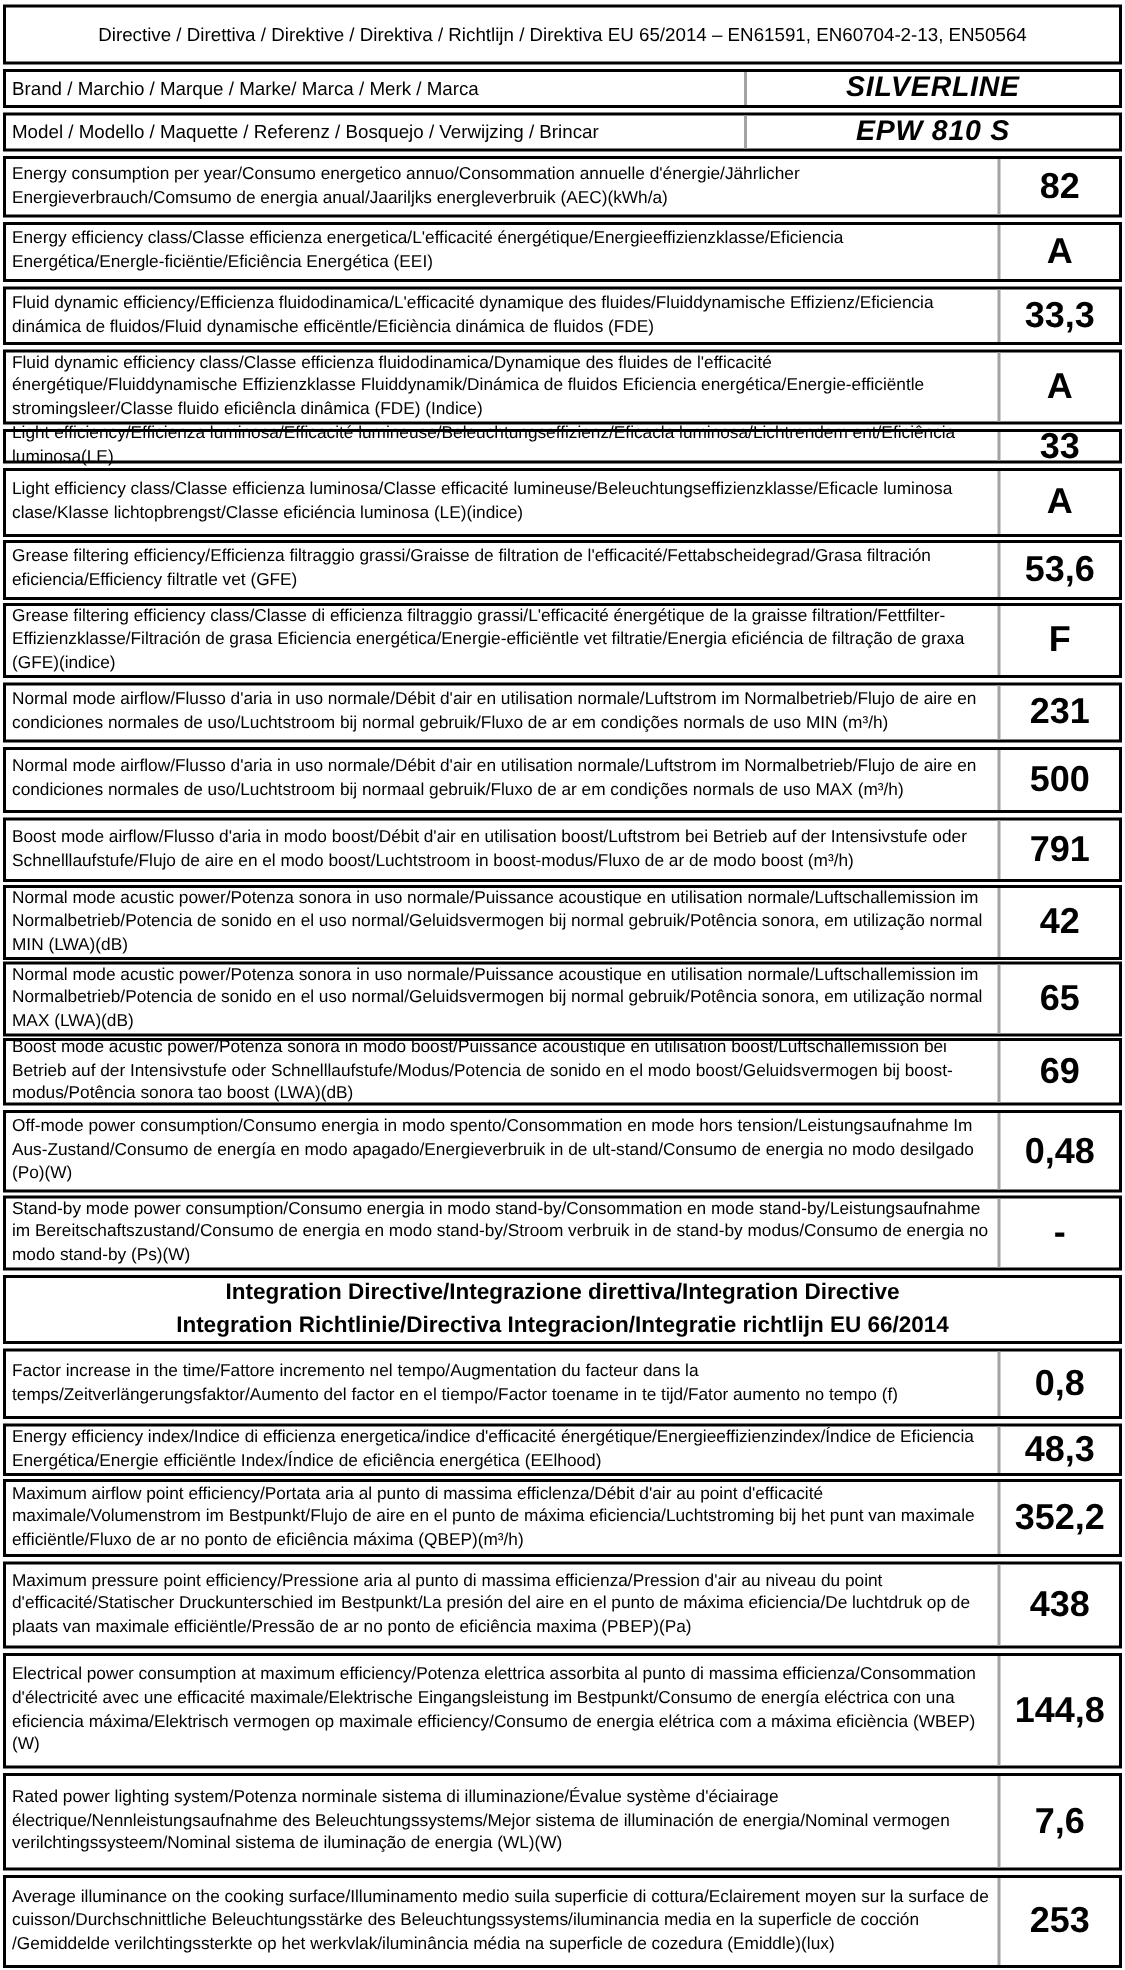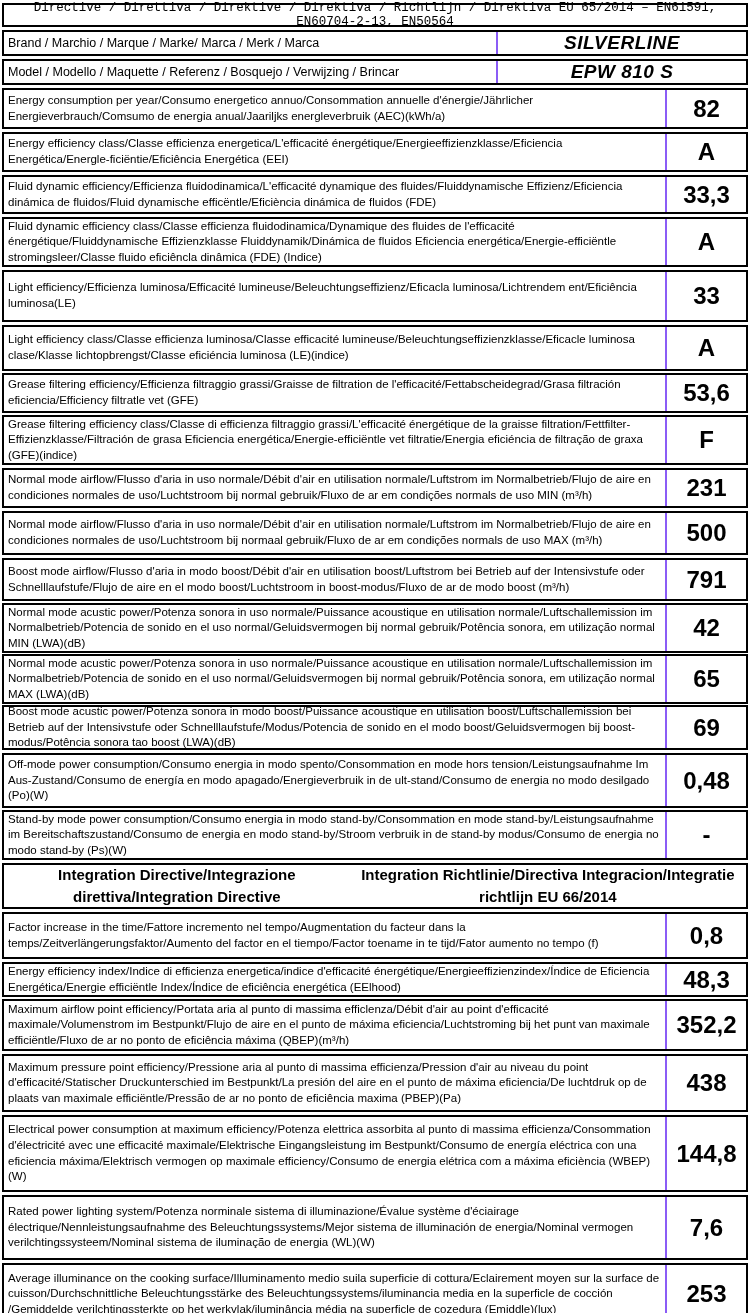--- a/index.html
+++ b/index.html
@@ -25,50 +25,49 @@
     flex-direction:column;
     justify-content:center;
     padding:1px 5px 1px 4px;
     font-size:11.5px;
     line-height:1.36;
     box-sizing:border-box;
   }
   .val{
     width:81px;
     flex:0 0 81px;
-    border-left:2px solid #8b5cf6;
+    border-left:2px solid #a3a3a3;
     display:flex;
     align-items:center;
     justify-content:center;
     font-weight:bold;
     font-size:24px;
     box-sizing:border-box;
   }
   
   .r-directive{
-    height:24px;
+    height:40px;
     align-items:center;
     justify-content:center;
     font-size:12.5px;
     text-align:center;
-    font-family:Liberation Mono, monospace;
   }
   .r-top .lbl{font-size:12.5px;}
   .r-top{height:26px;}
   .r-top .val{
     width:250px;
     flex:0 0 250px;
     font-style:italic;
     font-size:19px;
     letter-spacing:0.5px;
   }
   
   .r-section{
     height:46px;
-    flex-direction:row;
+    flex-direction:column;
     align-items:center;
     justify-content:center;
     font-weight:bold;
     font-size:15px;
     text-align:center;
     line-height:1.45;
   }
 </style>
 </head>
 <body>
@@ -98,21 +97,21 @@
     <div class="val">A</div>
   </div>
   <div class="row" style="height:39px">
     <div class="lbl">Fluid dynamic efficiency/Efficienza fluidodinamica/L'efficacité dynamique des fluides/Fluiddynamische Effizienz/Eficiencia dinámica de fluidos/Fluid dynamische efficëntle/Eficiència dinámica de fluidos (FDE)</div>
     <div class="val">33,3</div>
   </div>
   <div class="row" style="height:50px">
     <div class="lbl">Fluid dynamic efficiency class/Classe efficienza fluidodinamica/Dynamique des fluides de l'efficacité énergétique/Fluiddynamische Effizienzklasse Fluiddynamik/Dinámica de fluidos Eficiencia energética/Energie-efficiëntle stromingsleer/Classe fluido eficiêncla dinâmica (FDE) (Indice)</div>
     <div class="val">A</div>
   </div>
-  <div class="row" style="height:52px">
+  <div class="row" style="height:23px">
     <div class="lbl">Light efficiency/Efficienza luminosa/Efficacité lumineuse/Beleuchtungseffizienz/Eficacla luminosa/Lichtrendem ent/Eficiência luminosa(LE)</div>
     <div class="val">33</div>
   </div>
   <div class="row" style="height:46px">
     <div class="lbl">Light efficiency class/Classe efficienza luminosa/Classe efficacité lumineuse/Beleuchtungseffizienzklasse/Eficacle luminosa clase/Klasse lichtopbrengst/Classe eficiéncia luminosa (LE)(indice)</div>
     <div class="val">A</div>
   </div>
   <div class="row" style="height:40px;margin-top:2px">
     <div class="lbl">Grease filtering efficiency/Efficienza filtraggio grassi/Graisse de filtration de l'efficacité/Fettabscheidegrad/Grasa filtración eficiencia/Efficiency filtratle vet (GFE)</div>
     <div class="val">53,6</div>

